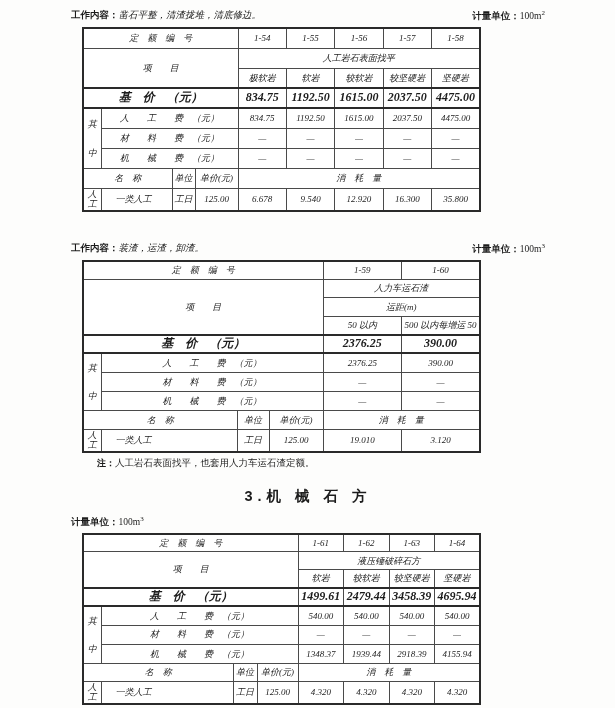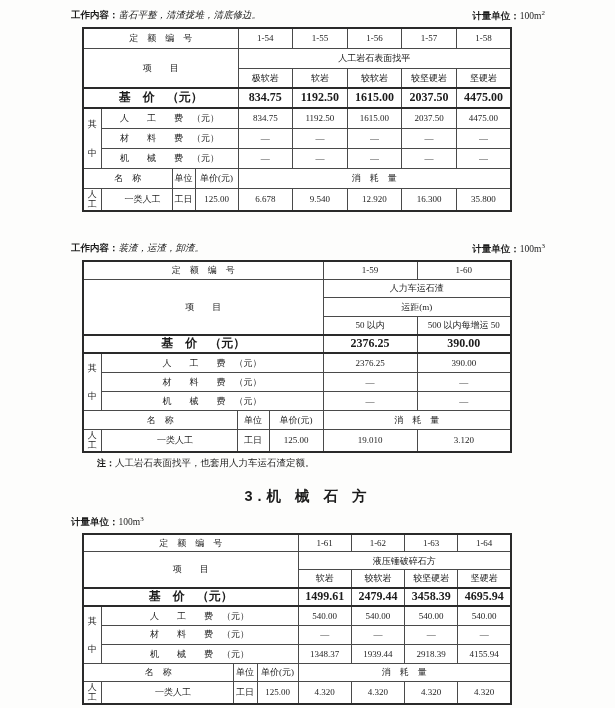--- a/index.html
+++ b/index.html
@@ -10,29 +10,29 @@
   }
   .content { margin-left:70px; width:476px; }
   .meta { display:flex; justify-content:space-between; align-items:flex-start;
           font-size:10px; margin:4px 1px 4px 1px; }
   .meta .mlabel { font-weight:bold; font-family:"Liberation Sans","DejaVu Sans",sans-serif; font-size:9.5px; }
   .meta .work-text { font-style:italic; font-size:9.5px; }
   .meta .unit-val { font-size:9.5px; }
   .meta sup { font-size:7px; }
 
   table.quota { border-collapse:collapse; table-layout:fixed; margin-left:12px;
-                width:430px; background:#fff; border:2px solid #2a2a2a; }
+                width:399px; background:#fff; border:2px solid #2a2a2a;font-style:italic; }
   .quota td { border:1px solid #4a4a4a; text-align:center; font-size:9px;
               padding:0 2px; line-height:1.15; overflow:hidden; box-sizing:border-box; }
   .t1 td { height:20px; }
   .t2 td { height:18.5px; }
   .t3 td { height:18px; }
   .quota .bold { font-weight:bold; font-size:12px; }
   .quota tr.base-row td { border-top:2px solid #2a2a2a; border-bottom:2px solid #2a2a2a; }
-  .quota .tl { text-align:center; padding-left:14px;margin-left:6px; }
+  .quota .tl { text-align:left; padding-left:14px;margin-left:6px; }
   .side-cell { padding:0; }
   .side-inner { display:flex; flex-direction:column; justify-content:space-around;
                 align-items:center; height:100%; min-height:56px; }
   .note { font-size:9.5px; margin:4px 0 0 27px; }
   .note .nlabel { font-weight:bold; font-family:"Liberation Sans","DejaVu Sans",sans-serif; font-size:9px; }
   .sec-heading { text-align:center; font-weight:bold; font-size:14.5px;
                  font-family:"Liberation Sans","DejaVu Sans",sans-serif;
                  letter-spacing:5px; margin:17px 0 9px 0; }
   .gap-lg { height:26px; }
 </style>

